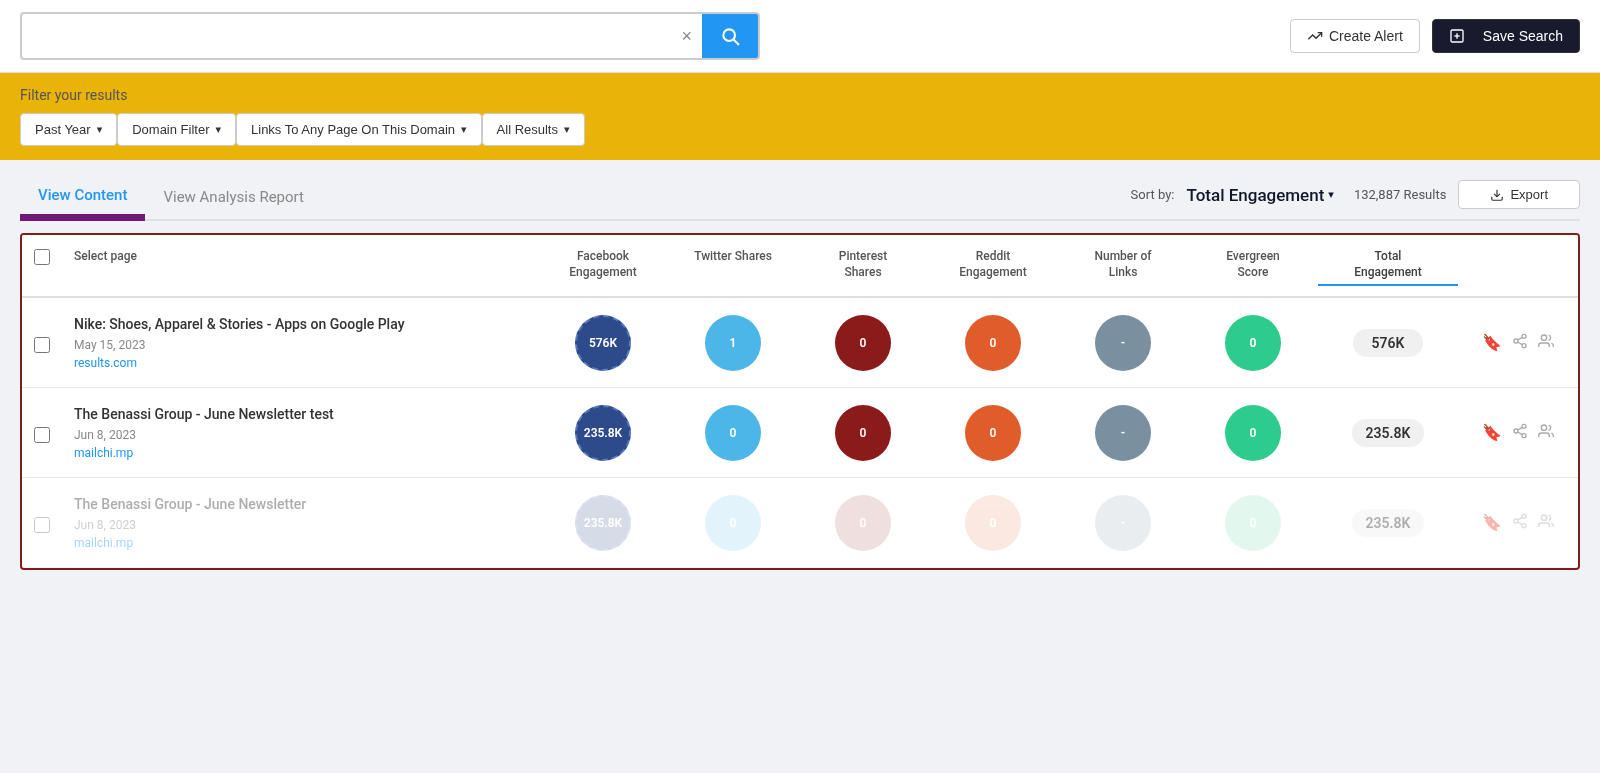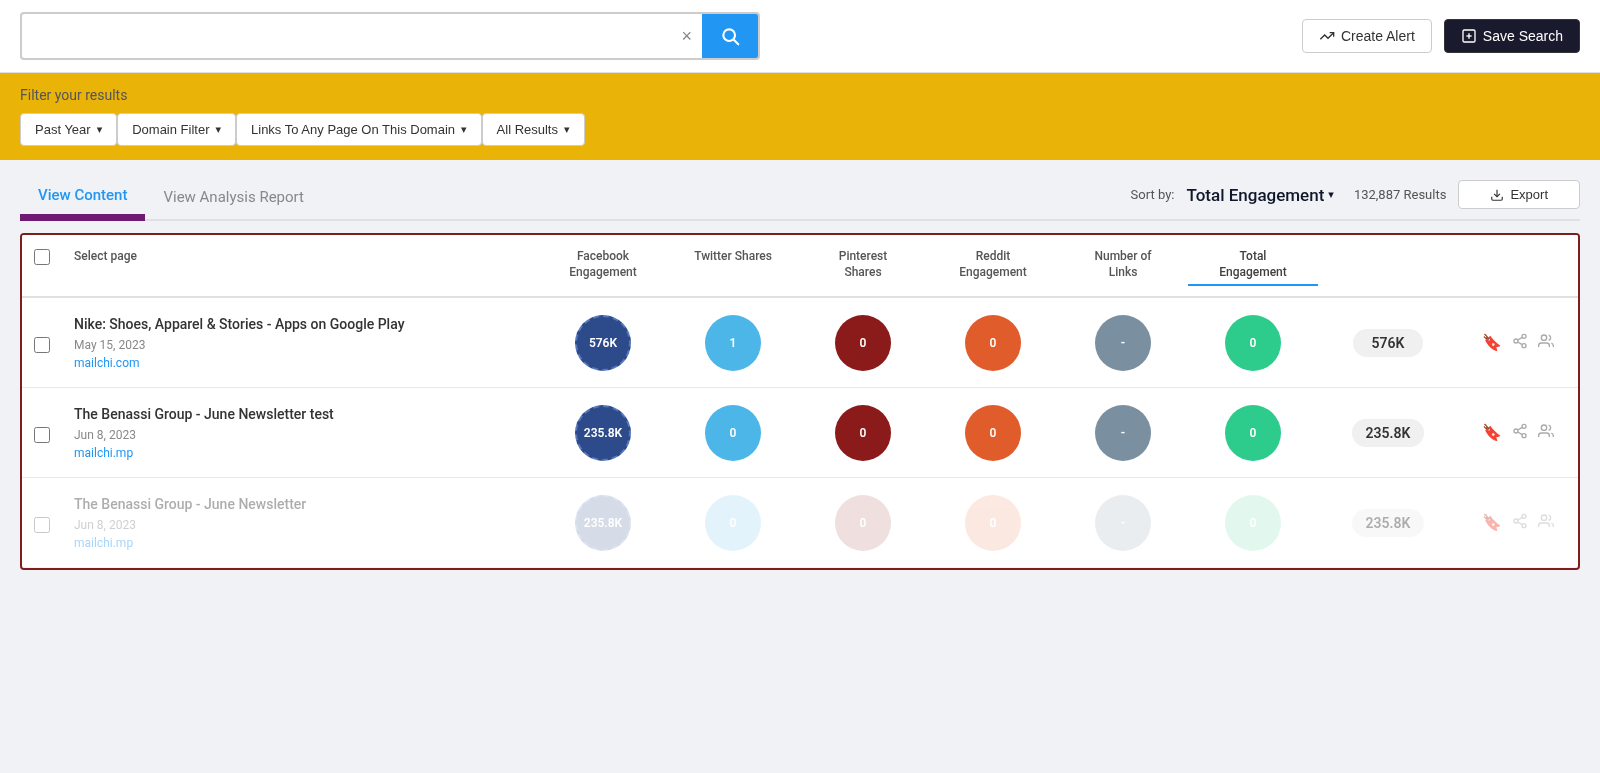--- a/index.html
+++ b/index.html
@@ -83,21 +83,21 @@
 
     .btn-dark {
       border: 1px solid #333;
       background: #1a1a2e;
       padding: 8px 16px;
       border-radius: 4px;
       cursor: pointer;
       font-size: 14px;
       display: flex;
       align-items: center;
-      gap: 6px;
+      gap: 18px;
       color: #fff;
     }
 
     .filter-bar {
       background: #eab308;
       padding: 14px 20px;
       display: flex;
       align-items: center;
       flex-wrap: wrap;
     }
@@ -433,34 +433,37 @@
       </div>
       <div class="th">
         <span>Pinterest<br>Shares</span>
       </div>
       <div class="th">
         <span>Reddit<br>Engagement</span>
       </div>
       <div class="th">
         <span>Number of<br>Links</span>
       </div>
+      <div class="th">
+        <span>Evergreen<br>Score</span>
+      </div>
       <div class="th active-sort">
         <span>Total<br>Engagement</span>
       </div>
       <div class="th"></div>
     </div>
 
     <div class="table-row">
       <div class="checkbox-cell">
         <input type="checkbox" style="">
       </div>
       <div class="content-cell">
         <div class="content-title">Nike: Shoes, Apparel &amp; Stories - Apps on Google Play</div>
         <div class="content-date">May 15, 2023</div>
-        <div class="content-domain">mailchi.com</div>
+        <div class="content-domain">results.com</div>
       </div>
       <div class="metric-cell">
         <div class="circle circle-blue-dark">
           <span>576K</span>
         </div>
       </div>
       <div class="metric-cell">
         <div class="circle circle-blue-light">
           <span>1</span>
         </div>

